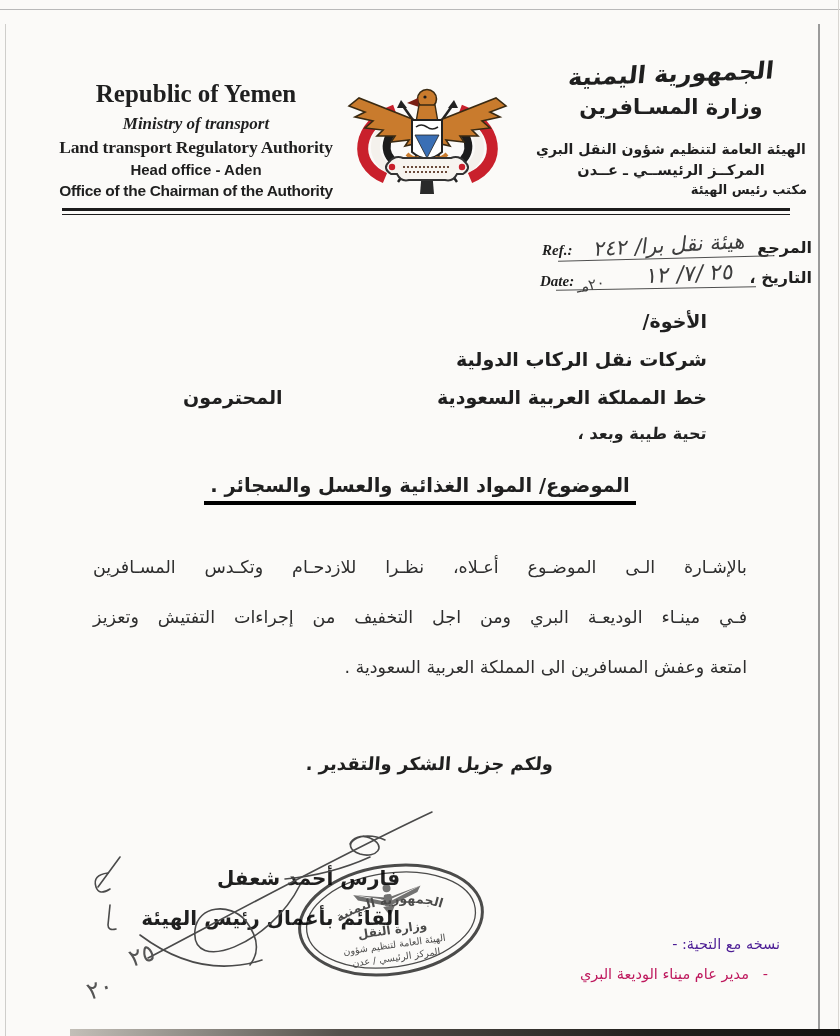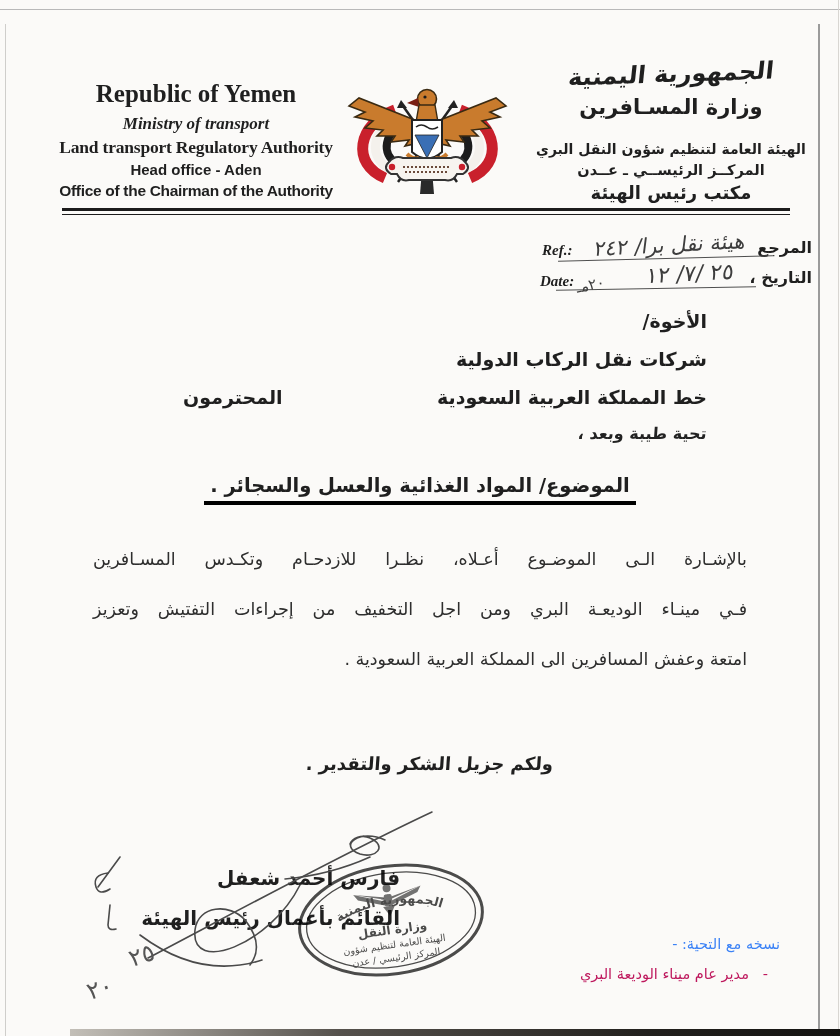--- a/index.html
+++ b/index.html
@@ -23,51 +23,51 @@
   .en-l1{font-family:"Liberation Serif",serif;font-weight:bold;font-size:25px;}
   .en-l2{font-family:"Liberation Serif",serif;font-weight:bold;font-style:italic;font-size:17px;margin-top:5px;}
   .en-l3{font-family:"Liberation Serif",serif;font-weight:bold;font-size:17.5px;margin-top:4px;letter-spacing:-0.2px;}
   .en-l4{font-family:"Liberation Sans",sans-serif;font-weight:bold;font-size:15px;margin-top:4px;}
   .en-l5{font-family:"Liberation Sans",sans-serif;font-weight:bold;font-size:15.5px;margin-top:3px;letter-spacing:-0.3px;}
   .ar-header{left:535px;top:60px;width:272px;text-align:center;line-height:1.2;}
   .ar-l1{font-weight:bold;font-size:24px;transform:skewX(-8deg) rotate(-2deg);letter-spacing:1px;}
   .ar-l2{font-weight:bold;font-size:21px;margin-top:6px;}
   .ar-l3{font-weight:bold;font-size:14px;margin-top:21px;}
   .ar-l4{font-weight:bold;font-size:14.5px;margin-top:4px;}
-  .ar-l5{font-weight:bold;font-size:18px;margin-top:3px;}
+  .ar-l5{font-weight:bold;font-size:13px;margin-top:3px;text-align:right;}
   .rule{left:62px;top:208px;width:728px;height:3px;
     border-top:3.5px solid #1c1c1c;border-bottom:1.5px solid #1c1c1c;}
   
   .lbl-ar{font-weight:bold;font-size:16px;text-align:right;}
   .lbl-en{font-family:"Liberation Serif",serif;font-weight:bold;font-style:italic;font-size:15px;}
   .hand{color:#3d3d3d;transform:rotate(-3deg) skewX(-10deg);font-size:21px;}
   .hline{border-bottom:1.5px solid #4f4f4f;height:0;}
   
   .addr{right:133px;text-align:right;font-weight:bold;font-size:19px;}
   .greeting{right:133px;text-align:right;font-weight:600;font-size:16px;color:#222;transform:skewX(-4deg);}
   .honorific{left:168px;font-weight:bold;font-size:19px;}
   
   .subject-wrap{left:0;top:474px;width:840px;text-align:center;}
   .subject{display:inline-block;font-weight:bold;font-size:19.5px;
     padding:0 6px 4px 6px;border-bottom:4px solid #000000;}
   
   .body-block{left:93px;top:545px;width:654px;}
   .bline{font-size:17.5px;color:#2e2e2e;height:28px;line-height:28px;margin-bottom:22px;white-space:nowrap;}
-  .bline.just{white-space:normal;text-align:justify;text-align-last:justify;}
+  .bline.just{white-space:normal;text-align:justify;text-align-last:justify;margin-top:8px;}
   .bline.last{text-align:right;}
   .closing-wrap{left:10px;top:753px;width:840px;text-align:center;}
   .closing{font-weight:600;font-size:18px;transform:skewX(-4deg);display:inline-block;}
   
   .sig-name{left:155px;top:866px;width:245px;text-align:right;font-weight:bold;font-size:20px;}
   .sig-title{left:105px;top:906px;width:295px;text-align:right;font-weight:bold;font-size:20px;}
   .stamp{left:293px;top:851px;width:196px;height:138px;transform:rotate(-8deg);
     mix-blend-mode:multiply;opacity:.92;}
   .sig-svg{left:40px;top:795px;width:420px;height:235px;pointer-events:none;}
   
-  .cc-h{right:60px;top:936px;font-size:14.5px;text-align:right;color:#3b82f6;}
+  .cc-h{right:60px;top:936px;font-size:14.5px;text-align:right;color:#4c1d95;}
   .cc-i{right:72px;top:966px;font-size:14.5px;text-align:right;color:#be185d;}
 </style>
 </head>
 <body>
 
 <div class="page">
 
   <div class="abs frame-top"></div>
   <div class="abs frame-left"></div>
   <div class="abs frame-right"></div>

